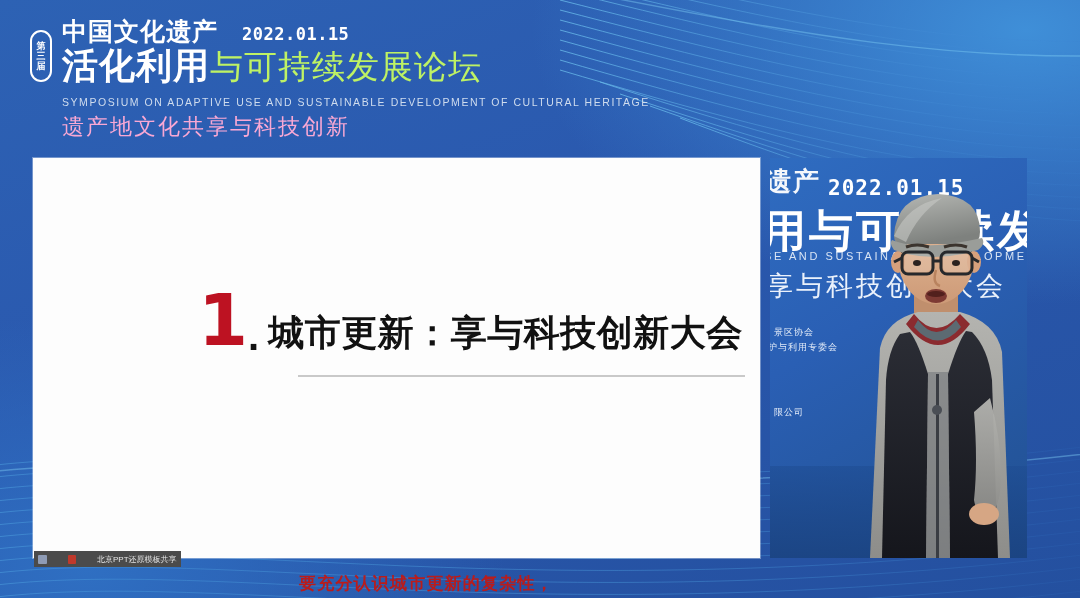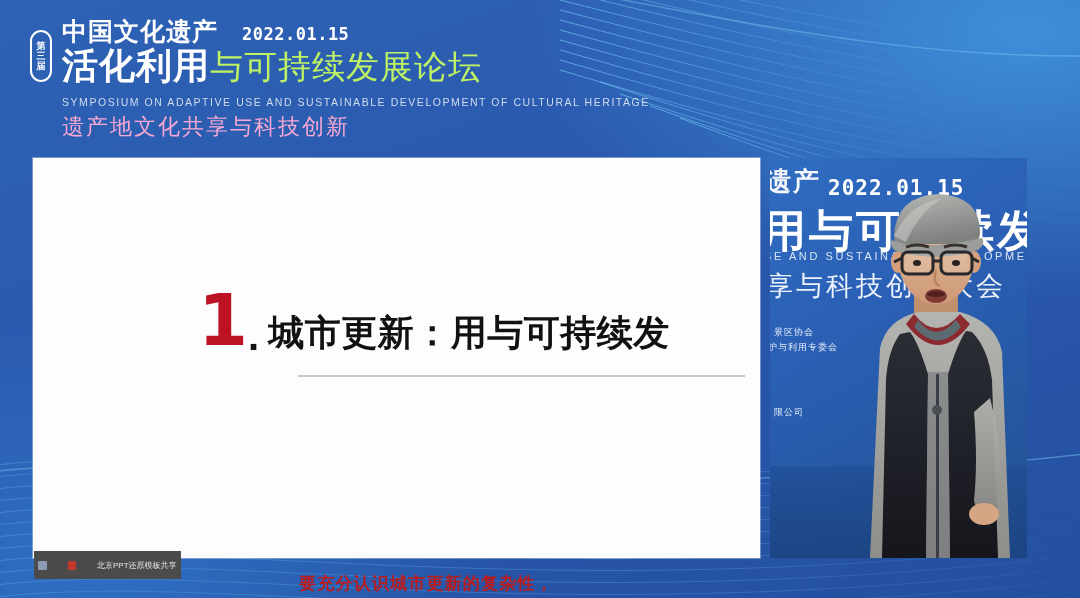--- a/index.html
+++ b/index.html
@@ -53,21 +53,21 @@
        font-family:"DejaVu Sans","Liberation Sans",sans-serif;letter-spacing:-2px;}
   .num-dot{color:#111;font-size:40px;font-weight:700;line-height:30px;margin-left:2px;margin-right:9px;}
   .title-cn{color:#111;font-size:36px;font-weight:700;line-height:40px;letter-spacing:.5px;
             position:relative;top:2px;}
   .rule{position:absolute;left:265px;top:217px;width:447px;height:2px;background:#c9c9c9;}
   .body-line{position:absolute;left:266px;color:#b91c1c;font-size:17px;font-weight:700;
              letter-spacing:1.2px;line-height:22px;}
   .bl1{top:415px;}
 
   .watermark{
-    position:absolute;left:1px;top:393px;height:28px;min-width:112px;
+    position:absolute;left:1px;top:393px;height:16px;min-width:112px;
     background:#4b4b4b;display:flex;align-items:center;gap:21px;padding:0 4px;box-sizing:border-box;
   }
   .wm-ico{width:9px;height:9px;background:#8e9bb5;border-radius:1px;flex:none;}
   .wm-ico2{width:8px;height:9px;background:#c0392b;border-radius:1px;flex:none;}
   .wm-txt{color:#e6e6e6;font-size:8px;line-height:9px;white-space:nowrap;letter-spacing:0;}
 
   
   .video{
     position:absolute;left:770px;top:158px;width:257px;height:400px;overflow:hidden;z-index:5;
     background:linear-gradient(150deg,#2f6cc0 0%,#2a5fb4 40%,#21508f 100%);
@@ -169,21 +169,21 @@
       <div class="t-en">SYMPOSIUM ON ADAPTIVE USE AND SUSTAINABLE DEVELOPMENT OF CULTURAL HERITAGE</div>
       <div class="t-cn2">遗产地文化共享与科技创新</div>
     </div>
   </div>
 
   <div class="slide">
     <div class="slide-inner">
       <div class="title-row">
         <div class="num">1</div>
         <div class="num-dot">.</div>
-        <div class="title-cn">城市更新：用与可持续发</div>
+        <div class="title-cn">城市更新：享与科技创新大会</div>
       </div>
       <div class="rule"></div>
       <div class="body-line bl1">要充分认识城市更新的复杂性，</div>
 
       <div class="watermark">
         <span class="wm-ico"></span>
         <span class="wm-ico2"></span>
         <span class="wm-txt">北京PPT还原模板共享</span>
       </div>
     </div>

